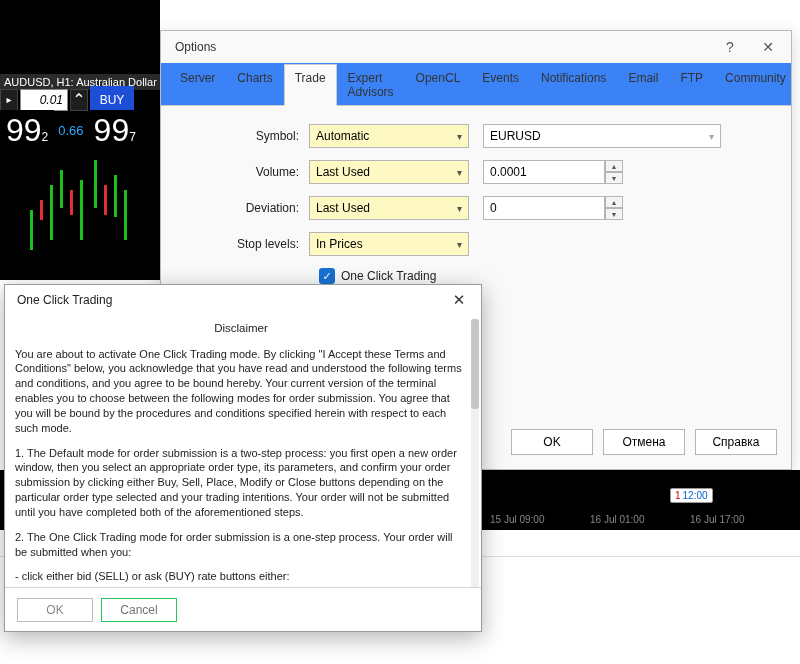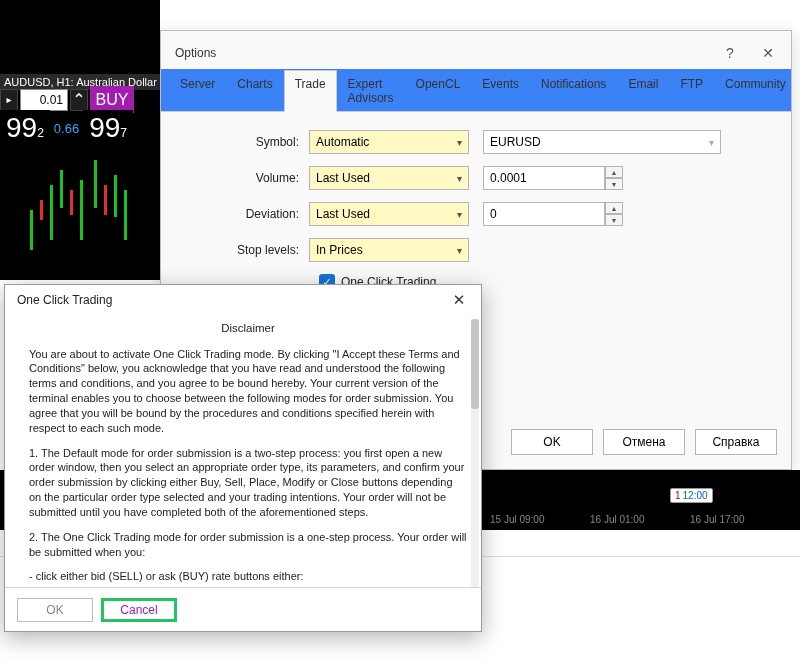--- a/index.html
+++ b/index.html
@@ -4,47 +4,47 @@
 <style>
   * { box-sizing: border-box; margin: 0; padding: 0; font-family: 'Segoe UI', Tahoma, sans-serif; }
   body { width: 800px; height: 664px; background: #fff; position: relative; overflow: hidden; }
 
   
   .chart-bg { position: absolute; left: 0; top: 0; width: 160px; height: 280px; background: #000; }
   .chart-title { position: absolute; left: 0; top: 0; width: 100%; color: #fff; font-size: 11px; padding: 2px 4px; background: #2b2b2b; white-space: nowrap; overflow: hidden; }
 
   .quick-trade { position: absolute; left: 0; top: 86px; display: flex; align-items: center; gap: 2px; }
   .qt-arrow { width: 18px; height: 22px; background: #1e1e1e; color: #fff; display:flex; align-items:center; justify-content:center; font-size: 10px; border: 1px solid #444; }
-  .qt-vol { width: 48px; height: 22px; background: #fff; color: #000; font-size: 12px; text-align: right; padding: 2px 4px; border: 1px solid #888; }
+  .qt-vol { width: 48px; height: 22px; background: #fff; color: #000; font-size: 12px; text-align: right; padding: 2px 4px; border: 1px solid #888; font-style: italic; }
   .qt-caret { width: 18px; height: 22px; background: #1e1e1e; color: #fff; display:flex; align-items:center; justify-content:center; border:1px solid #444; }
-  .qt-buy { width: 44px; height: 27px; background: #a21caf; color: #fff; font-size: 16px; display:flex; align-items:center; justify-content:center; border: none; }
+  .qt-buy { width: 44px; height: 27px; background: #1d4ed8; color: #fff; font-size: 12px; display:flex; align-items:center; justify-content:center; border: none; }
 
   .price-panel { position: absolute; left: 0; top: 110px; display: flex; gap: 4px; }
   .price-box { background: #000; padding: 2px 6px; display: flex; align-items: baseline; }
-  .price-big { color: #fff; font-size: 28px; font-weight: 300; }
+  .price-big { color: #fff; font-size: 32px; font-weight: 300; }
   .price-sup { color: #fff; font-size: 12px; vertical-align: super; }
   .price-mid { color: #2aa9ff; font-size: 13px; align-self: center; margin: 0 0; }
 
   
   .candle-area { position:absolute; left:0; top:150px; width:160px; height:130px; }
   .cndl { position:absolute; width:3px; background:#1cc11c; }
   .cndl.red { background:#e03030; }
 
   
   .time-strip { position:absolute; left:0; top:470px; width:800px; height:60px; background:#000; }
   .time-strip .bubble { position:absolute; top:18px; background:#fff; border:1px solid #999; border-radius:2px; font-size:10px; padding:1px 4px; color:#333; display:flex; gap:2px; }
   .time-strip .bubble .seg1{ color:#b00; }
   .time-strip .bubble .seg3{ color:#06c; }
   .time-strip .tmark { position:absolute; top:44px; color:#888; font-size:10px; white-space:nowrap;}
   .volume-bar { position:absolute; left:0; top:556px; width:800px; height:40px; background:#fff; border-top:1px solid #ddd; display:flex; align-items:center; justify-content:center; }
   .volume-bar span { font-size:12px; color:#222; }
 
   
   .options { position:absolute; left:160px; top:30px; width:632px; height:440px; background:#f9f9f9; border:1px solid #bcbcbc; box-shadow: 0 4px 16px rgba(0,0,0,.15);}
-  .options .titlebar { height:32px; display:flex; align-items:center; justify-content:space-between; padding:0 6px 0 14px; font-size:12px; color:#333;margin-top:6px;}
+  .options .titlebar { height:32px; display:flex; align-items:center; justify-content:space-between; padding:0 6px 0 14px; font-size:12px; color:#333;}
   .titlebar-icons { display:flex; gap:4px;}
   .tb-btn { width:34px; height:24px; display:flex; align-items:center; justify-content:center; color:#555; font-size:14px;}
   .tabs-row { display:flex; gap:0; padding:0 8px; border-bottom:1px solid #ccc; background:#3b82f6;}
   .tab-item { padding:6px 10px; font-size:12px; color:#333; border:1px solid transparent; position:relative; top:1px; cursor:pointer;}
   .tab-item.active { background:#f9f9f9; border:1px solid #ccc; border-bottom:1px solid #f9f9f9; }
   .form-area { padding:18px 20px;}
   .form-row { display:flex; align-items:center; margin-bottom:12px; }
   .form-label { width:128px; text-align:right; font-size:12px; color:#222; padding-right:10px;}
   .select { width:160px; height:24px; border:1px solid #b5b5b5; background:#fef9c3; font-size:12px; padding:0 20px 0 6px; position:relative; display:flex; align-items:center;}
   .select::after { content:"▾"; position:absolute; right:6px; color:#555; font-size:10px;}
@@ -56,31 +56,31 @@
   .chk-row { display:flex; align-items:center; margin-left:138px; gap:6px; margin-top:6px;}
   .chk-box { width:16px; height:16px; background:#1871d3; border-radius:3px; display:flex; align-items:center; justify-content:center; color:#fff; font-size:11px;}
   .chk-row span { font-size:12px; color:#222;}
   .dlg-btns { position:absolute; right:14px; bottom:14px; display:flex; gap:10px;}
   .dlg-btn { min-width:82px; height:26px; background:#fff; border:1px solid #b5b5b5; font-size:12px; display:flex; align-items:center; justify-content:center; cursor:pointer;}
 
   
   .oct-modal { position:absolute; left:4px; top:284px; width:478px; height:348px; background:#fff; border:1px solid #9a9a9a; box-shadow: 0 6px 22px rgba(0,0,0,.3); display:flex; flex-direction:column;}
   .oct-title { height:30px; display:flex; align-items:center; justify-content:space-between; padding:0 8px 0 12px; font-size:12px; color:#222;}
   .oct-close { width:28px; height:22px; display:flex; align-items:center; justify-content:center; color:#333; font-size:15px; cursor:pointer;}
-  .oct-body { flex:1; padding:6px 14px 0 24px; overflow:hidden; font-size:11px; color:#222; line-height:1.35; position:relative;}
+  .oct-body { flex:1; padding:6px 14px 0 10px; overflow:hidden; font-size:11px; color:#222; line-height:1.35; position:relative;}
   .oct-body h4 { text-align:center; font-weight:normal; font-size:11.5px; margin-bottom:10px;}
   .oct-body p { margin-bottom:10px;}
   .oct-scroll { position:absolute; right:2px; top:4px; width:8px; height:270px; background:#f0f0f0;}
   .oct-scroll .thumb{ width:100%; height:90px; background:#c6c6c6; border-radius:3px;}
   .oct-footer { height:44px; border-top:1px solid #d5d5d5; display:flex; align-items:center; justify-content:space-between; padding:0 12px;}
   .oct-footer .accept { display:flex; align-items:center; gap:6px; font-size:12px;}
   .oct-footer .accept .cb { width:14px; height:14px; border:1px solid #888; background:#fff;}
   .oct-footer .btns { display:flex; gap:8px;}
   .oct-btn { min-width:76px; height:24px; background:#fff; border:1px solid #bdbdbd; font-size:12px; display:flex; align-items:center; justify-content:center; color:#888;}
-  .oct-btn.primary { border:3px solid #22c55e; color:#a21caf;}
+  .oct-btn.primary { border:1px solid #22c55e; color:#737373;}
 </style>
 </head>
 <body>
 
 <div class="chart-bg">
 
   <div class="chart-title" style="top:74px;">AUDUSD, H1:  Australian Dollar vs</div>
 
   <div class="quick-trade">
     <div class="qt-arrow">▸</div>

